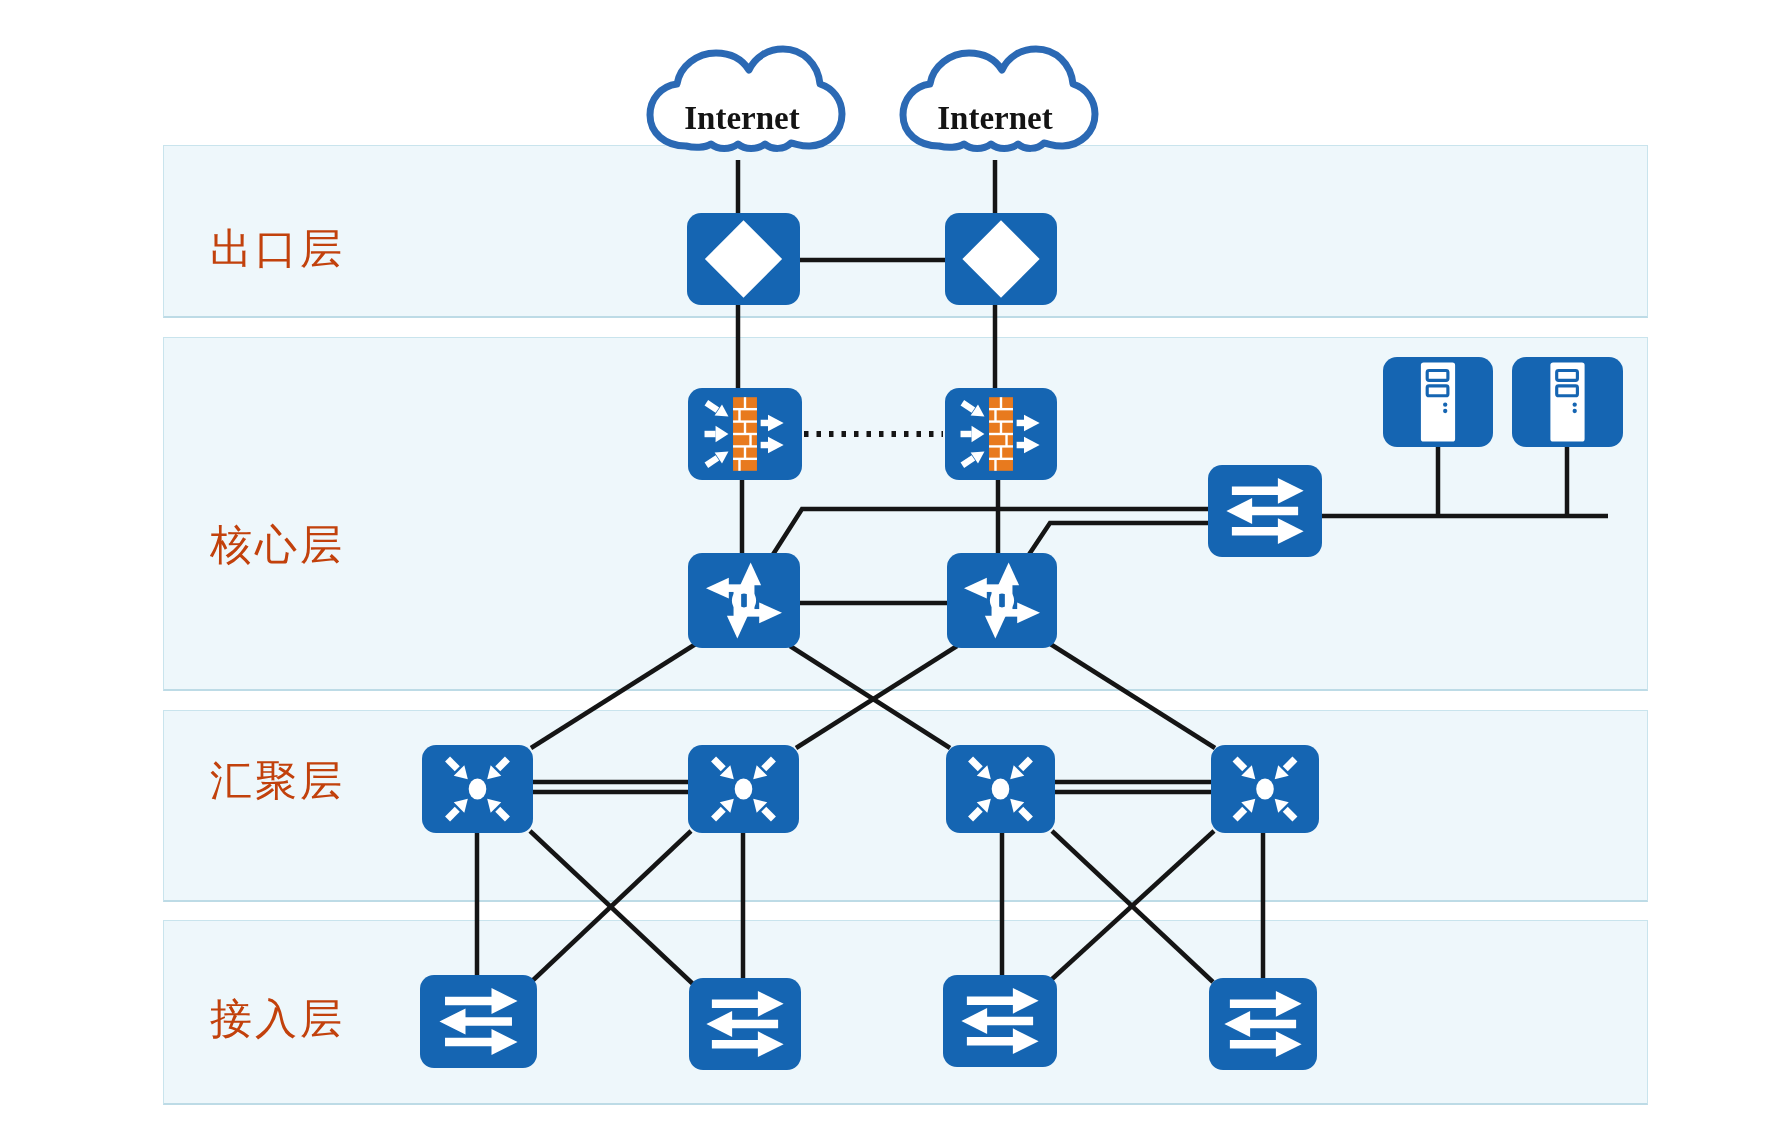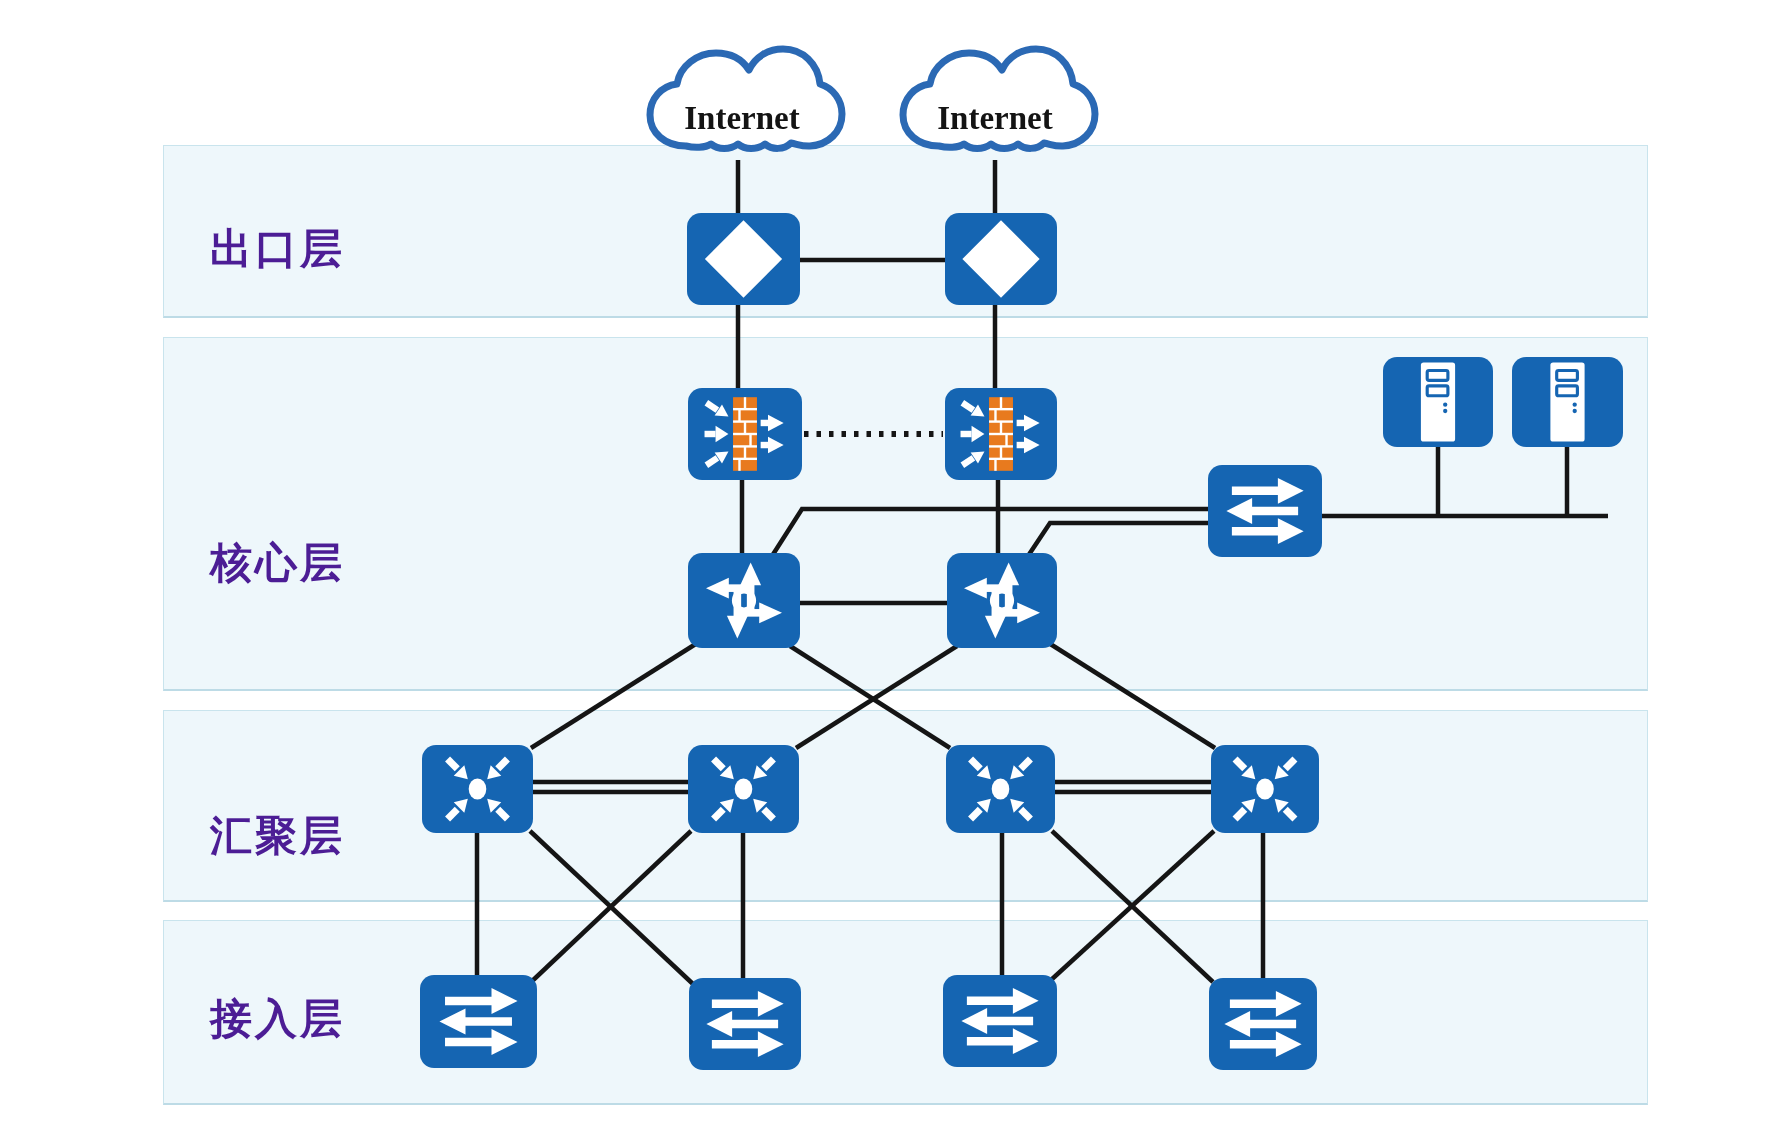--- a/index.html
+++ b/index.html
@@ -4,22 +4,22 @@
 <style>
   html,body{margin:0;padding:0;background:#ffffff;}
   .stage{position:relative;width:1781px;height:1142px;background:#ffffff;
          font-family:"Liberation Sans",sans-serif;overflow:hidden;}
   .panel{position:absolute;left:163px;width:1485px;background:#eef7fb;
          border:1px solid #c9e4ed;border-bottom:2px solid #bddbe6;box-sizing:border-box;}
   .p1{top:145px;height:173px;}
   .p2{top:337px;height:354px;}
   .p3{top:710px;height:192px;}
   .p4{top:920px;height:185px;}
-  .layer-label{position:absolute;left:210px;font-size:42px;color:#4c1d95;
-               letter-spacing:3px;line-height:1;font-weight:bold;}
+  .layer-label{position:absolute;left:210px;font-size:42px;color:#c2410c;
+               letter-spacing:3px;line-height:1;}
   .wires{position:absolute;left:0;top:0;z-index:2;}
   .wires line,.wires polyline{stroke:#151515;stroke-width:4.5;fill:none;}
   .wires .dotted{stroke-dasharray:4.5 8;stroke-width:6;}
   .node{position:absolute;z-index:3;}
   .bluebox{background:#1565b2;border-radius:14px;}
   .node svg{display:block;width:100%;height:100%;}
   .glyph line{stroke:#ffffff;fill:none;}
   .glyph polygon{fill:#ffffff;stroke:none;}
   .cloud{z-index:3;}
   .cloud-label{position:absolute;left:0;top:36%;width:100%;text-align:center;
@@ -31,22 +31,22 @@
 <body>
 
 <div class="stage">
 
   <div class="panel p1"></div>
   <div class="panel p2"></div>
   <div class="panel p3"></div>
   <div class="panel p4"></div>
 
   <div class="layer-label" style="top:228px">出口层</div>
-  <div class="layer-label" style="top:542px">核心层</div>
-  <div class="layer-label" style="top:815px">汇聚层</div>
+  <div class="layer-label" style="top:524px">核心层</div>
+  <div class="layer-label" style="top:760px">汇聚层</div>
   <div class="layer-label" style="top:998px">接入层</div>
 
   <svg class="wires" width="1781" height="1142" viewBox="0 0 1781 1142">
     <g>
         <line x1="738" y1="160" x2="738" y2="218"></line>
       </g>
     <g>
         <line x1="995" y1="160" x2="995" y2="218"></line>
       </g>
     <g>

